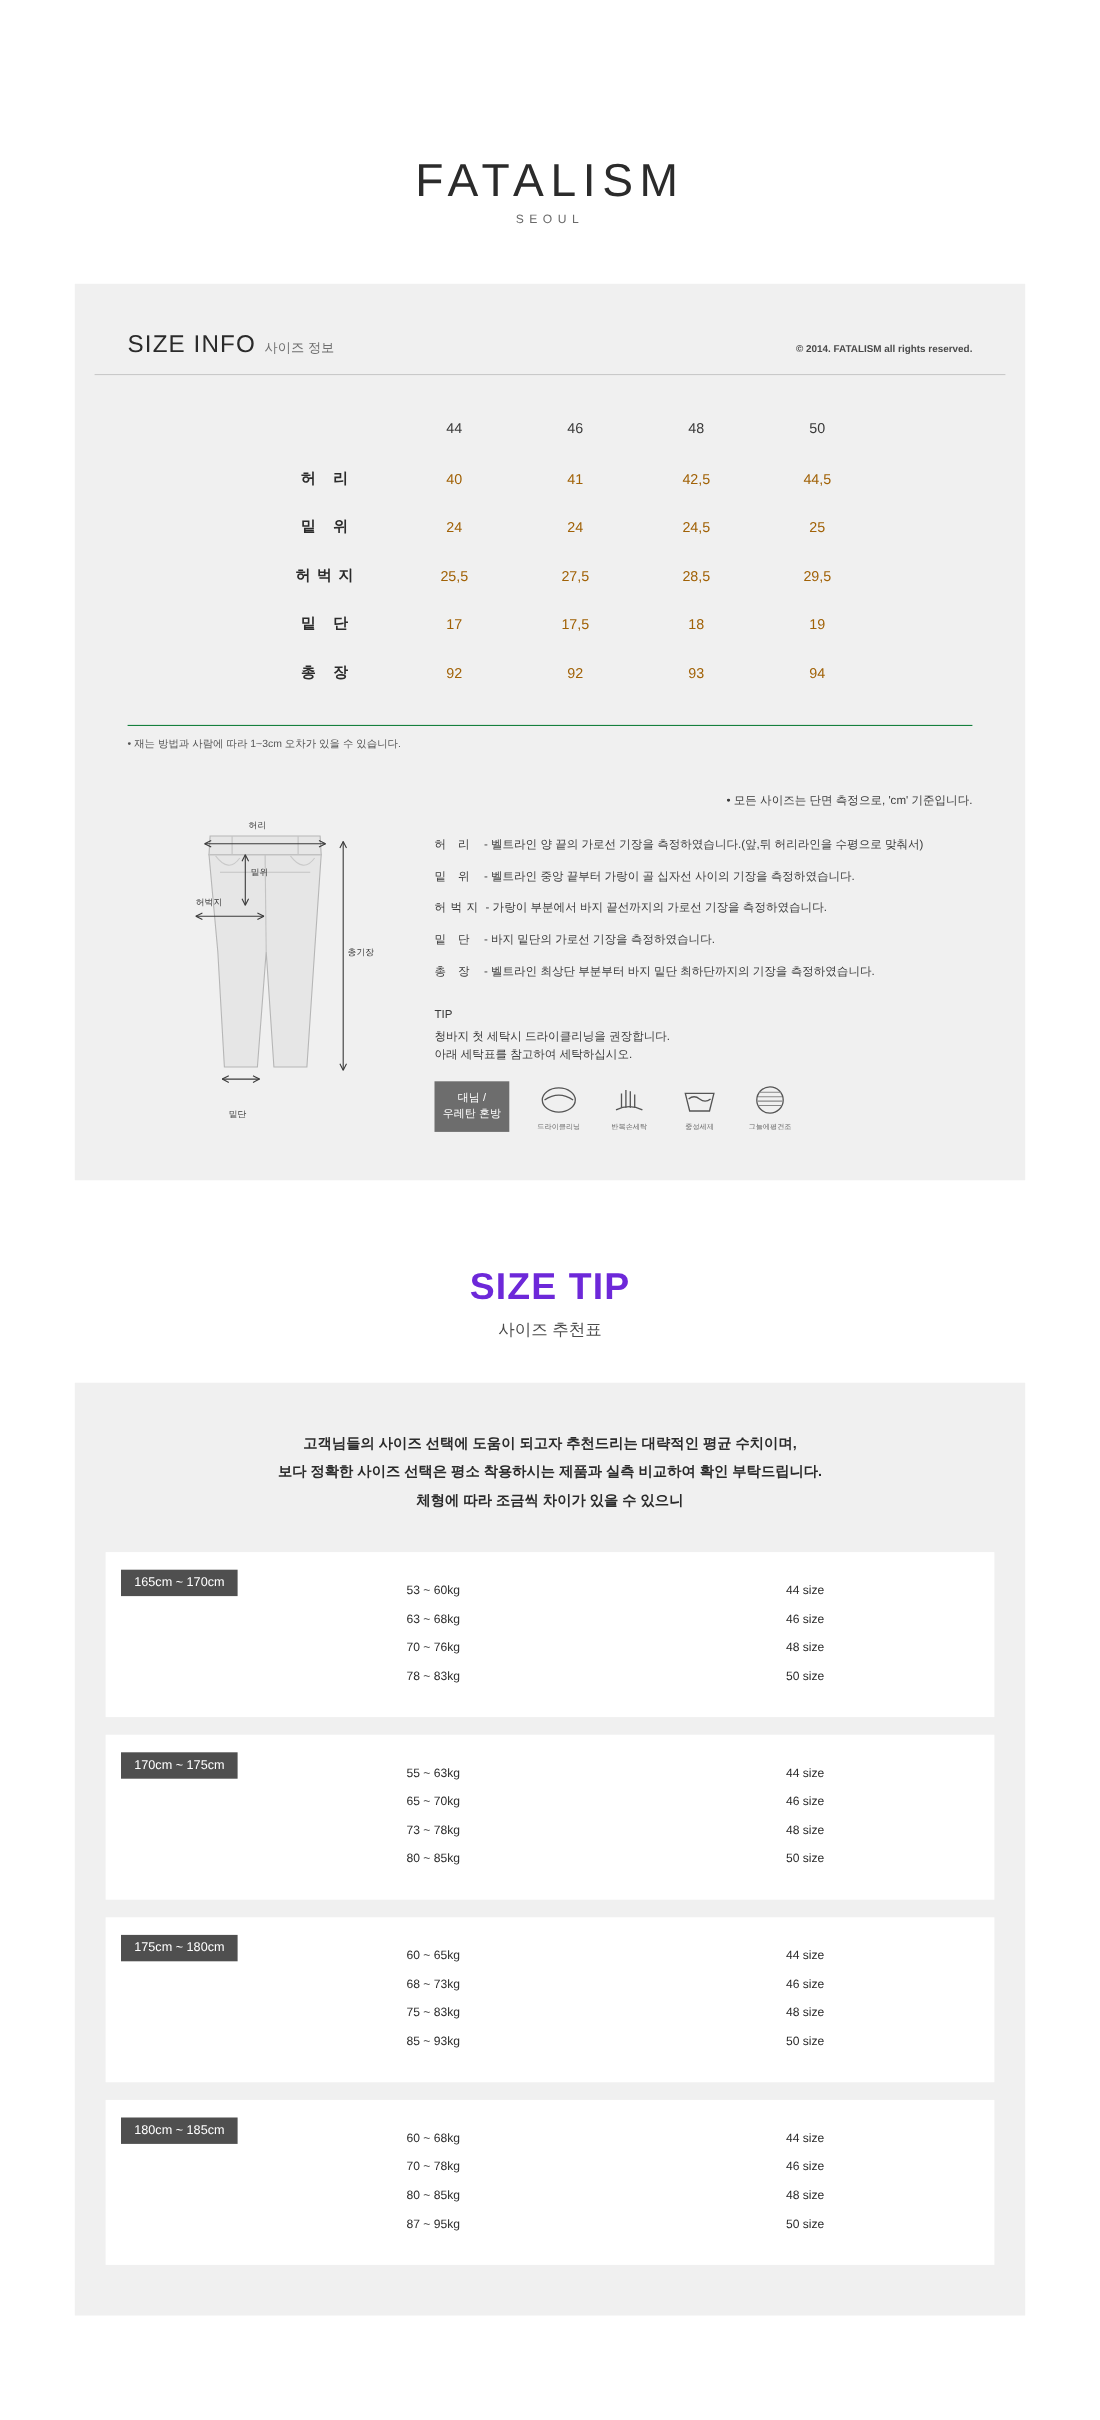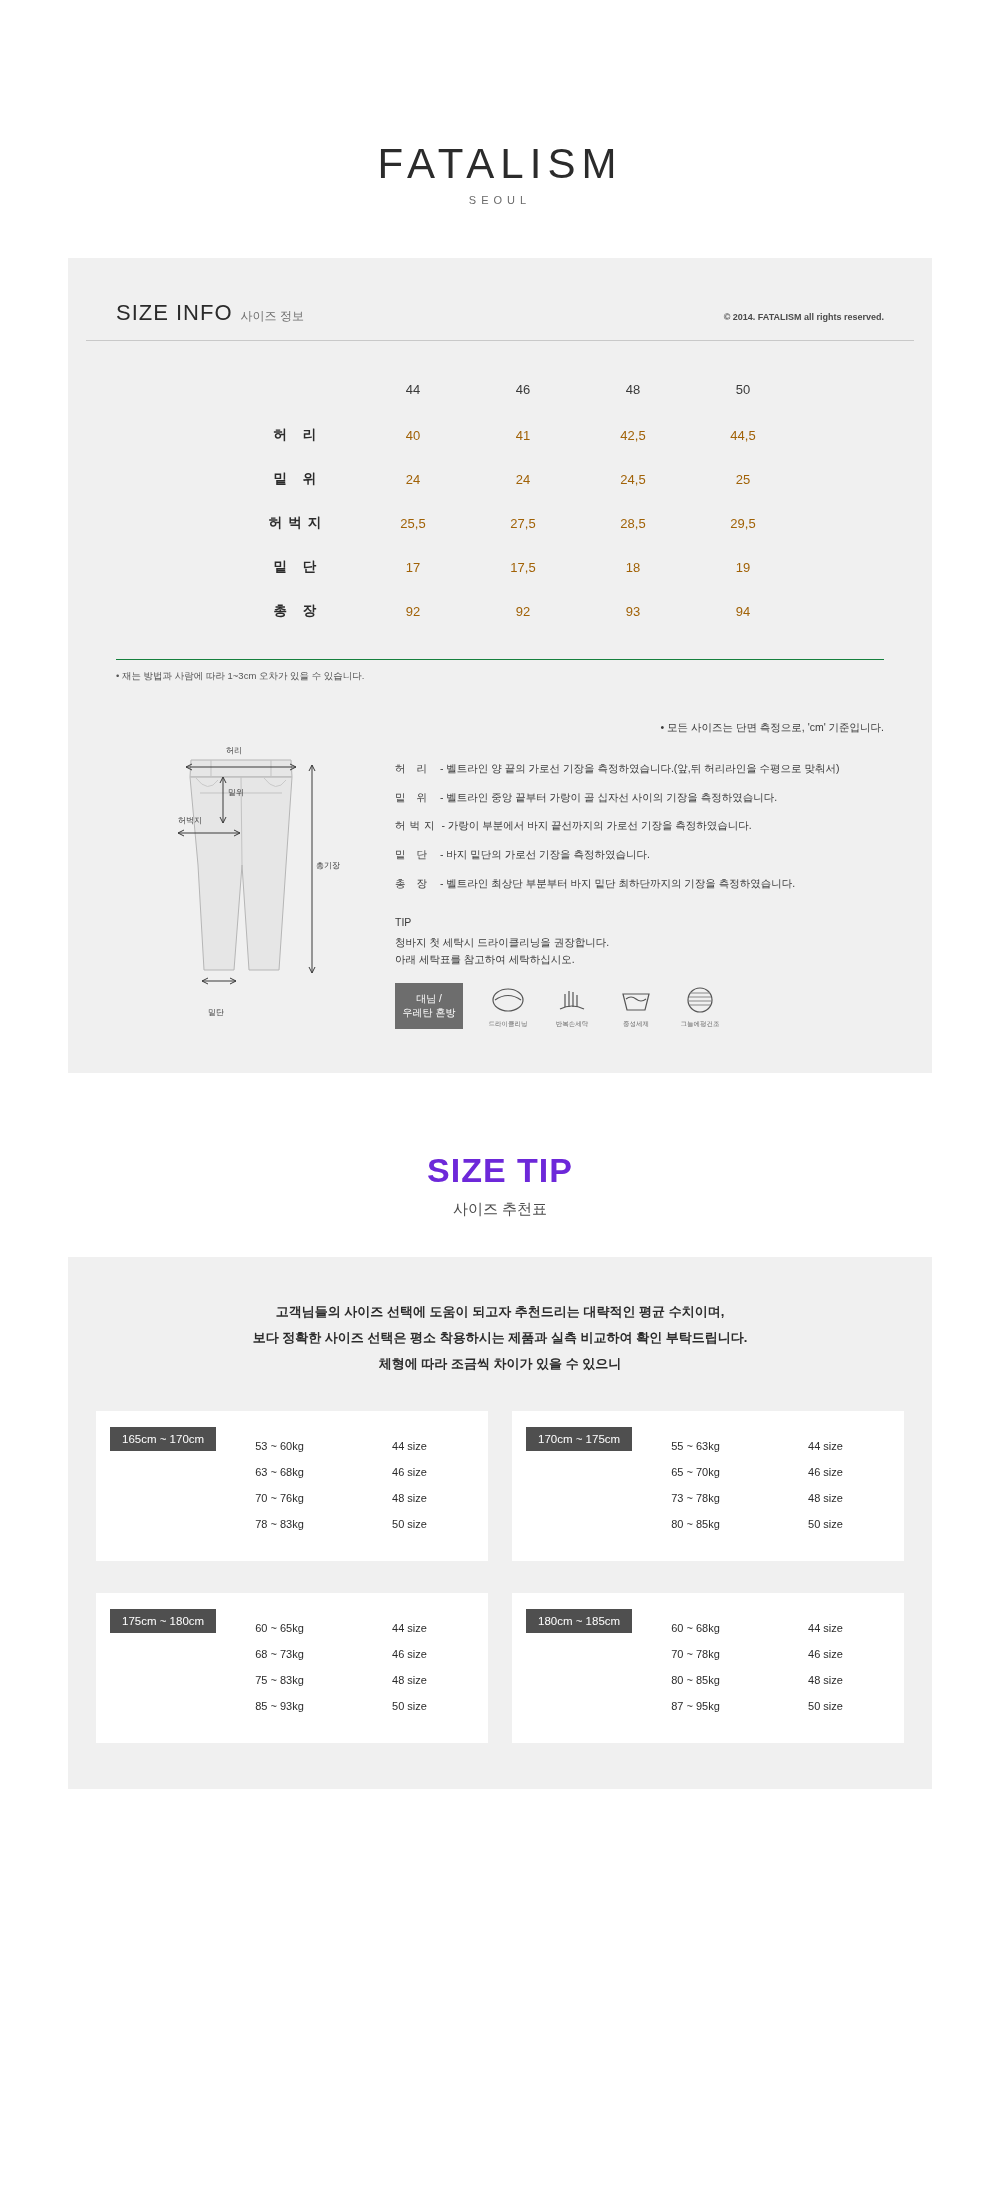--- a/index.html
+++ b/index.html
@@ -215,22 +215,22 @@
   .tip-intro {
     text-align: center;
     font-size: 13px;
     line-height: 2;
     color: #2b2b2b;
     font-weight: bold;
   }
 
   .cards {
     display: grid;
-    grid-template-columns: 1fr 1fr;
-    gap: 32px 24px;
+    grid-template-columns: 1fr;
+    gap: 16px 24px;
     padding: 34px 28px 0 28px;
   }
   .card {
     background: #ffffff;
     padding: 22px 20px 24px 20px;
     position: relative;
   }
   .card-badge {
     display: inline-block;
     background: #4f4f4f;

